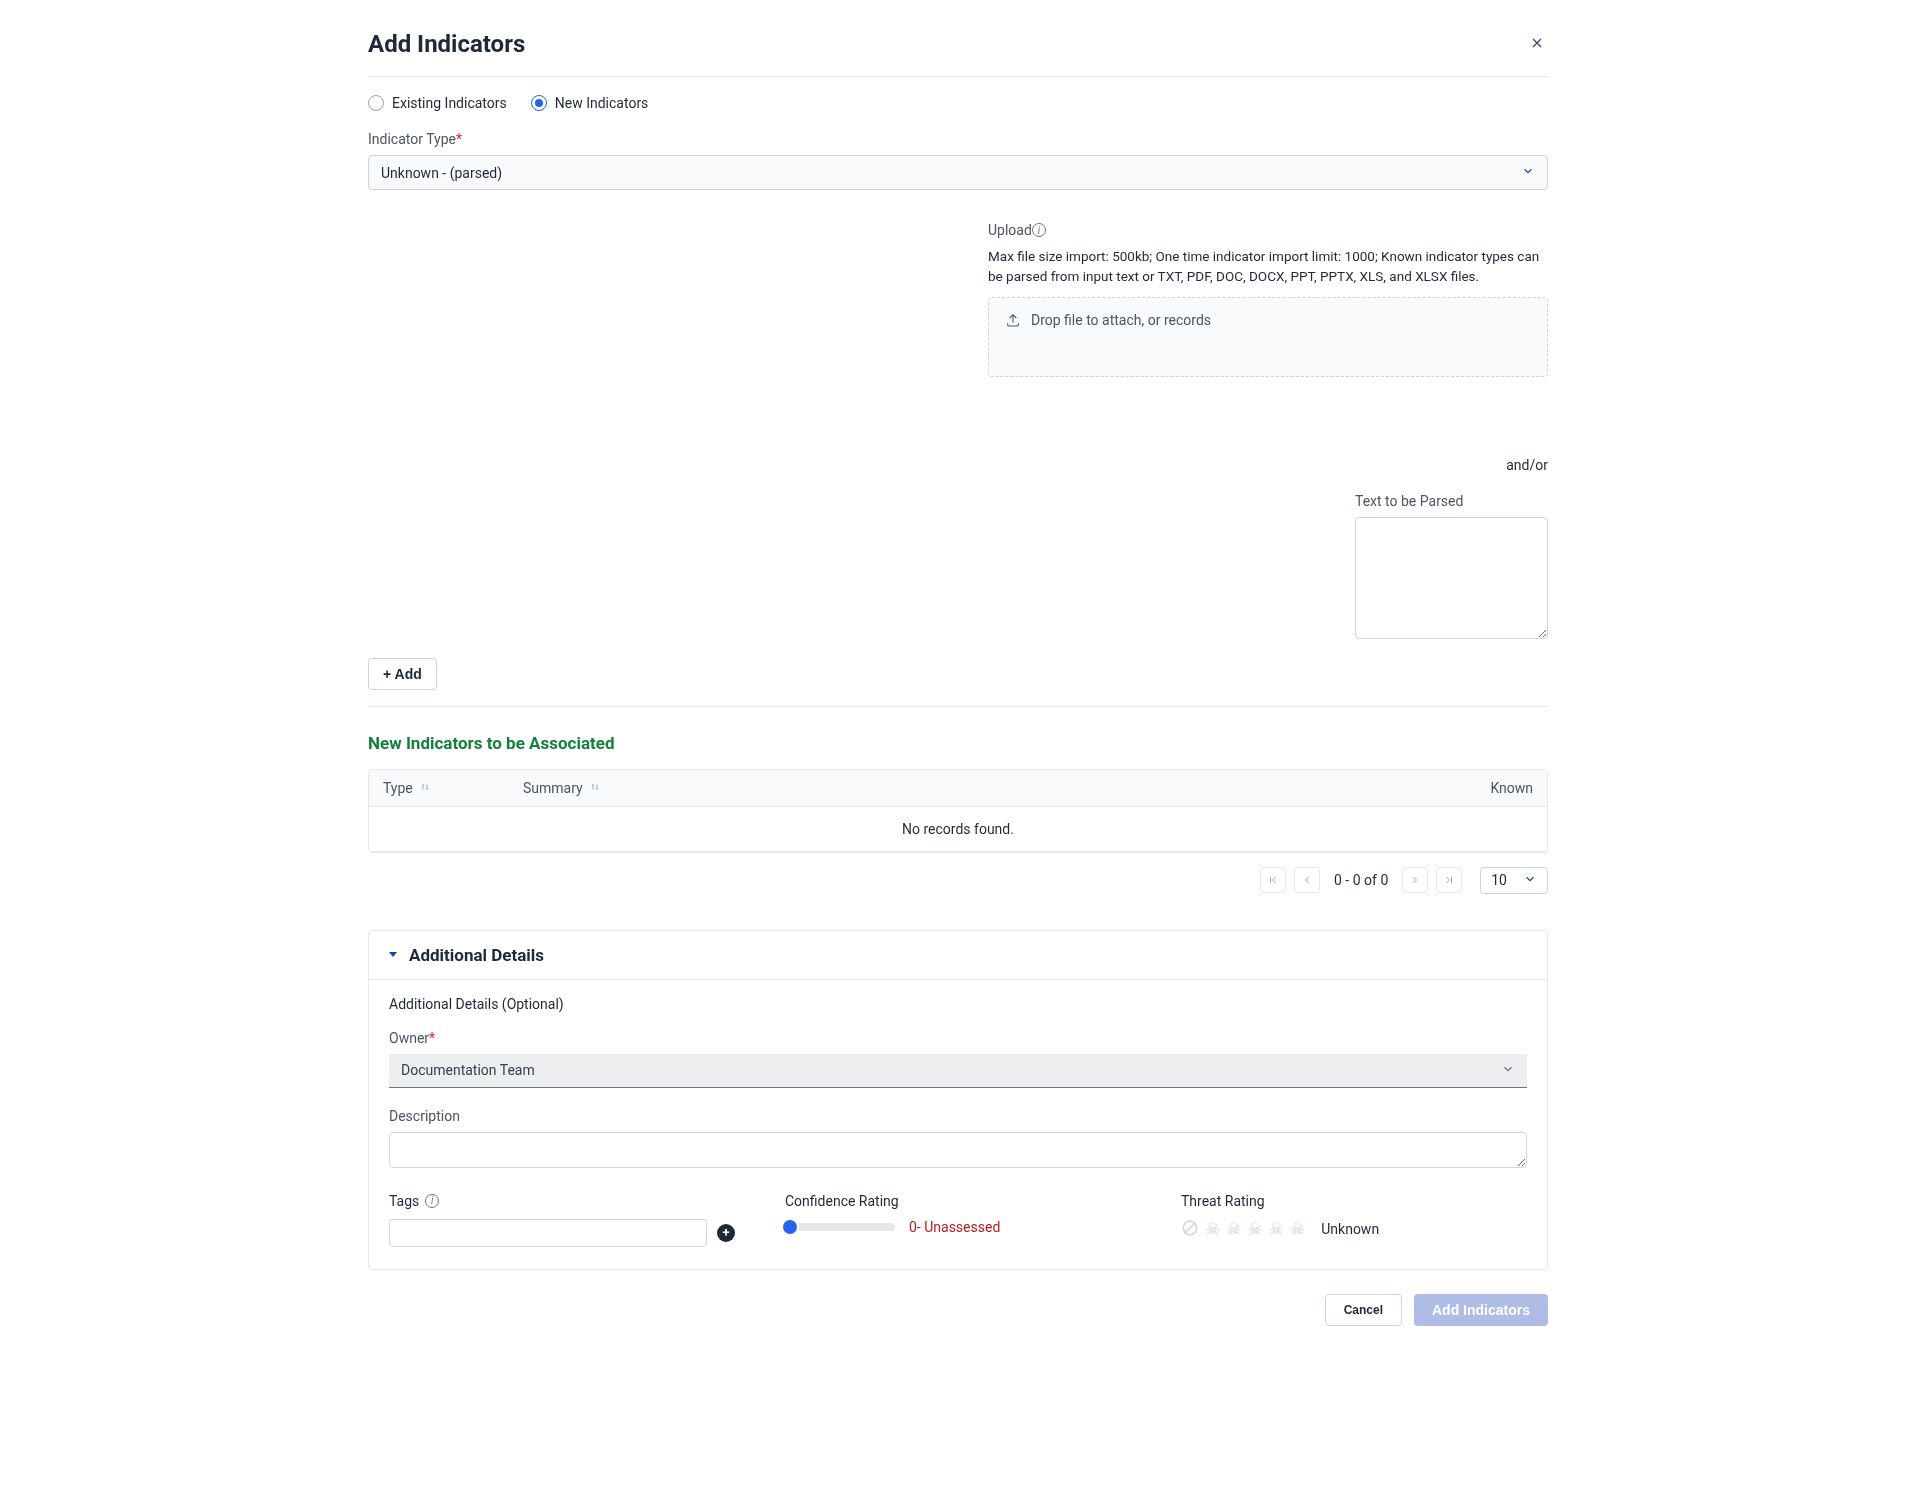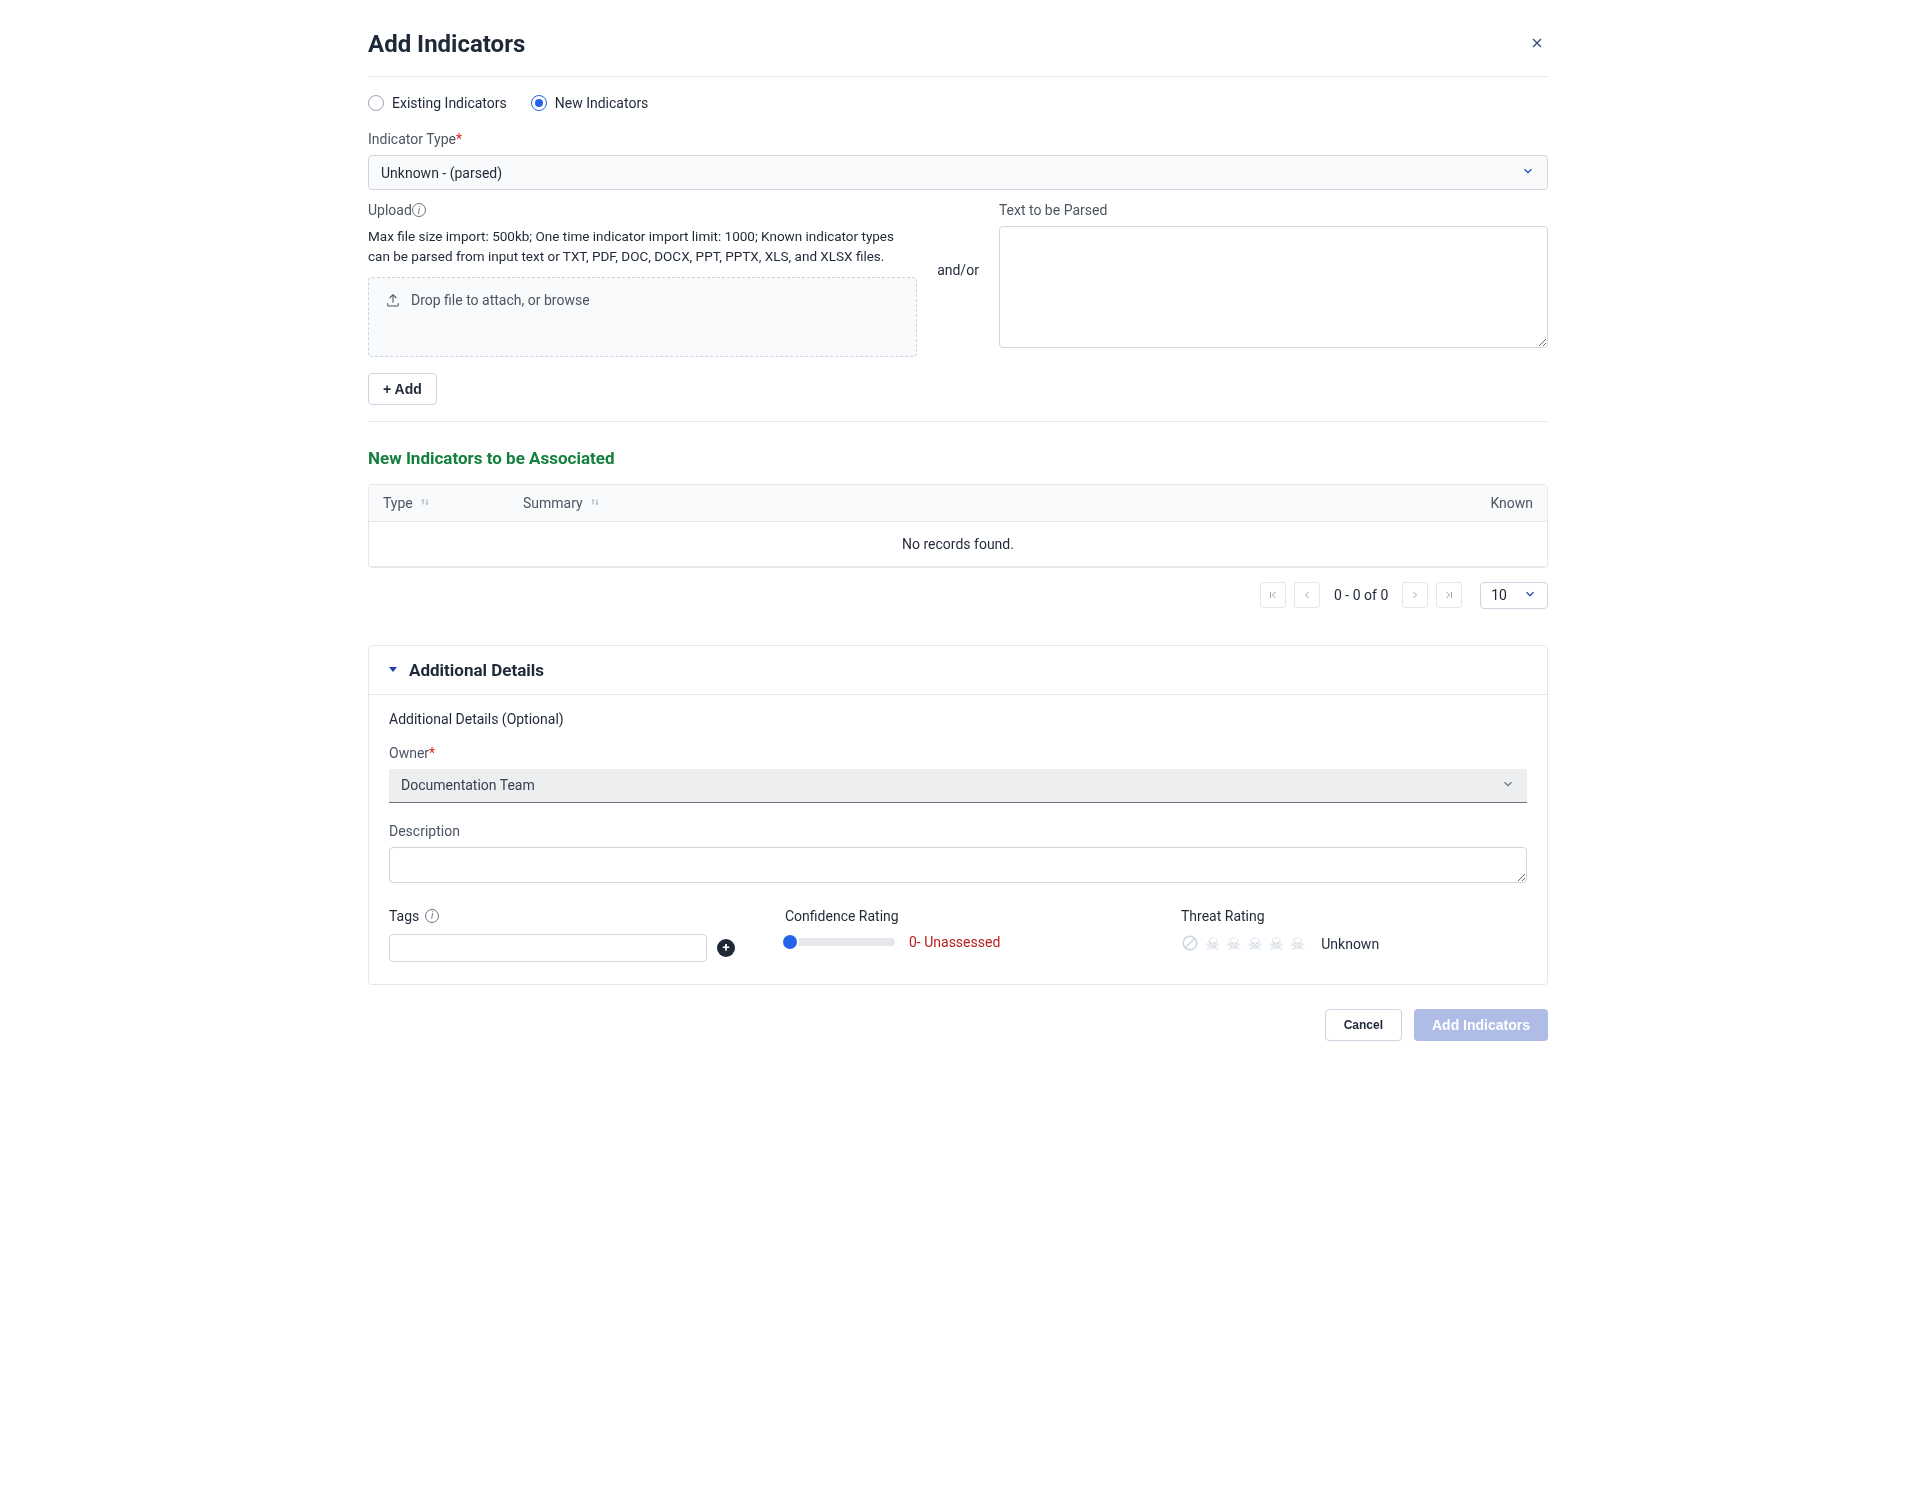--- a/index.html
+++ b/index.html
@@ -71,22 +71,23 @@
     font-size:14px; color:#1f2937;
     cursor:pointer;
   }
   .chevron-down {
     color:#1e40af;
   }
   .chevron-down svg { width:14px; height:14px; stroke:currentColor; stroke-width:2; fill:none; }
   .upload-row {
     display:flex;
     gap:20px;
-    align-items:flex-start;
-    margin-top:12px;
+    align-items:flex-end;
+    margin-top:32px;
+    flex-direction:column;
   }
   .upload-col { flex:1; min-width:0; }
   .center-col { display:flex; align-items:center; justify-content:center; padding-top:60px; font-size:14px; color:#1f2937; }
   .helptext { font-size:13.5px; color:#1f2937; line-height:1.5; margin-top:6px; margin-bottom:10px; max-width:560px;}
   .dropzone {
     border:1px dashed #cbd5e1;
     background:#f8fafc;
     border-radius:4px;
     padding:14px 16px;
     height:80px;
@@ -308,21 +309,21 @@
           <span>Upload</span>
           <span class="info-icon">i</span>
         </div>
         <div class="helptext">Max file size import: 500kb; One time indicator import limit: 1000; Known indicator types can be parsed from input text or TXT, PDF, DOC, DOCX, PPT, PPTX, XLS, and XLSX files.</div>
         <div class="dropzone">
           <span>
             <svg viewBox="0 0 24 24">
                 <path d="M4 17v2a2 2 0 0 0 2 2h12a2 2 0 0 0 2-2v-2M7 9l5-5 5 5M12 4v12"></path>
               </svg>
           </span>
-          <span>Drop file to attach, or browse</span>
+          <span>Drop file to attach, or records</span>
         </div>
       </div>
       <div class="center-col">and/or</div>
       <div class="parse-col">
         <div class="field-label" style="margin-top:0">Text to be Parsed</div>
         <textarea class="textarea" style=""></textarea>
       </div>
     </div>
 
     <button class="add-btn">+ Add</button>

